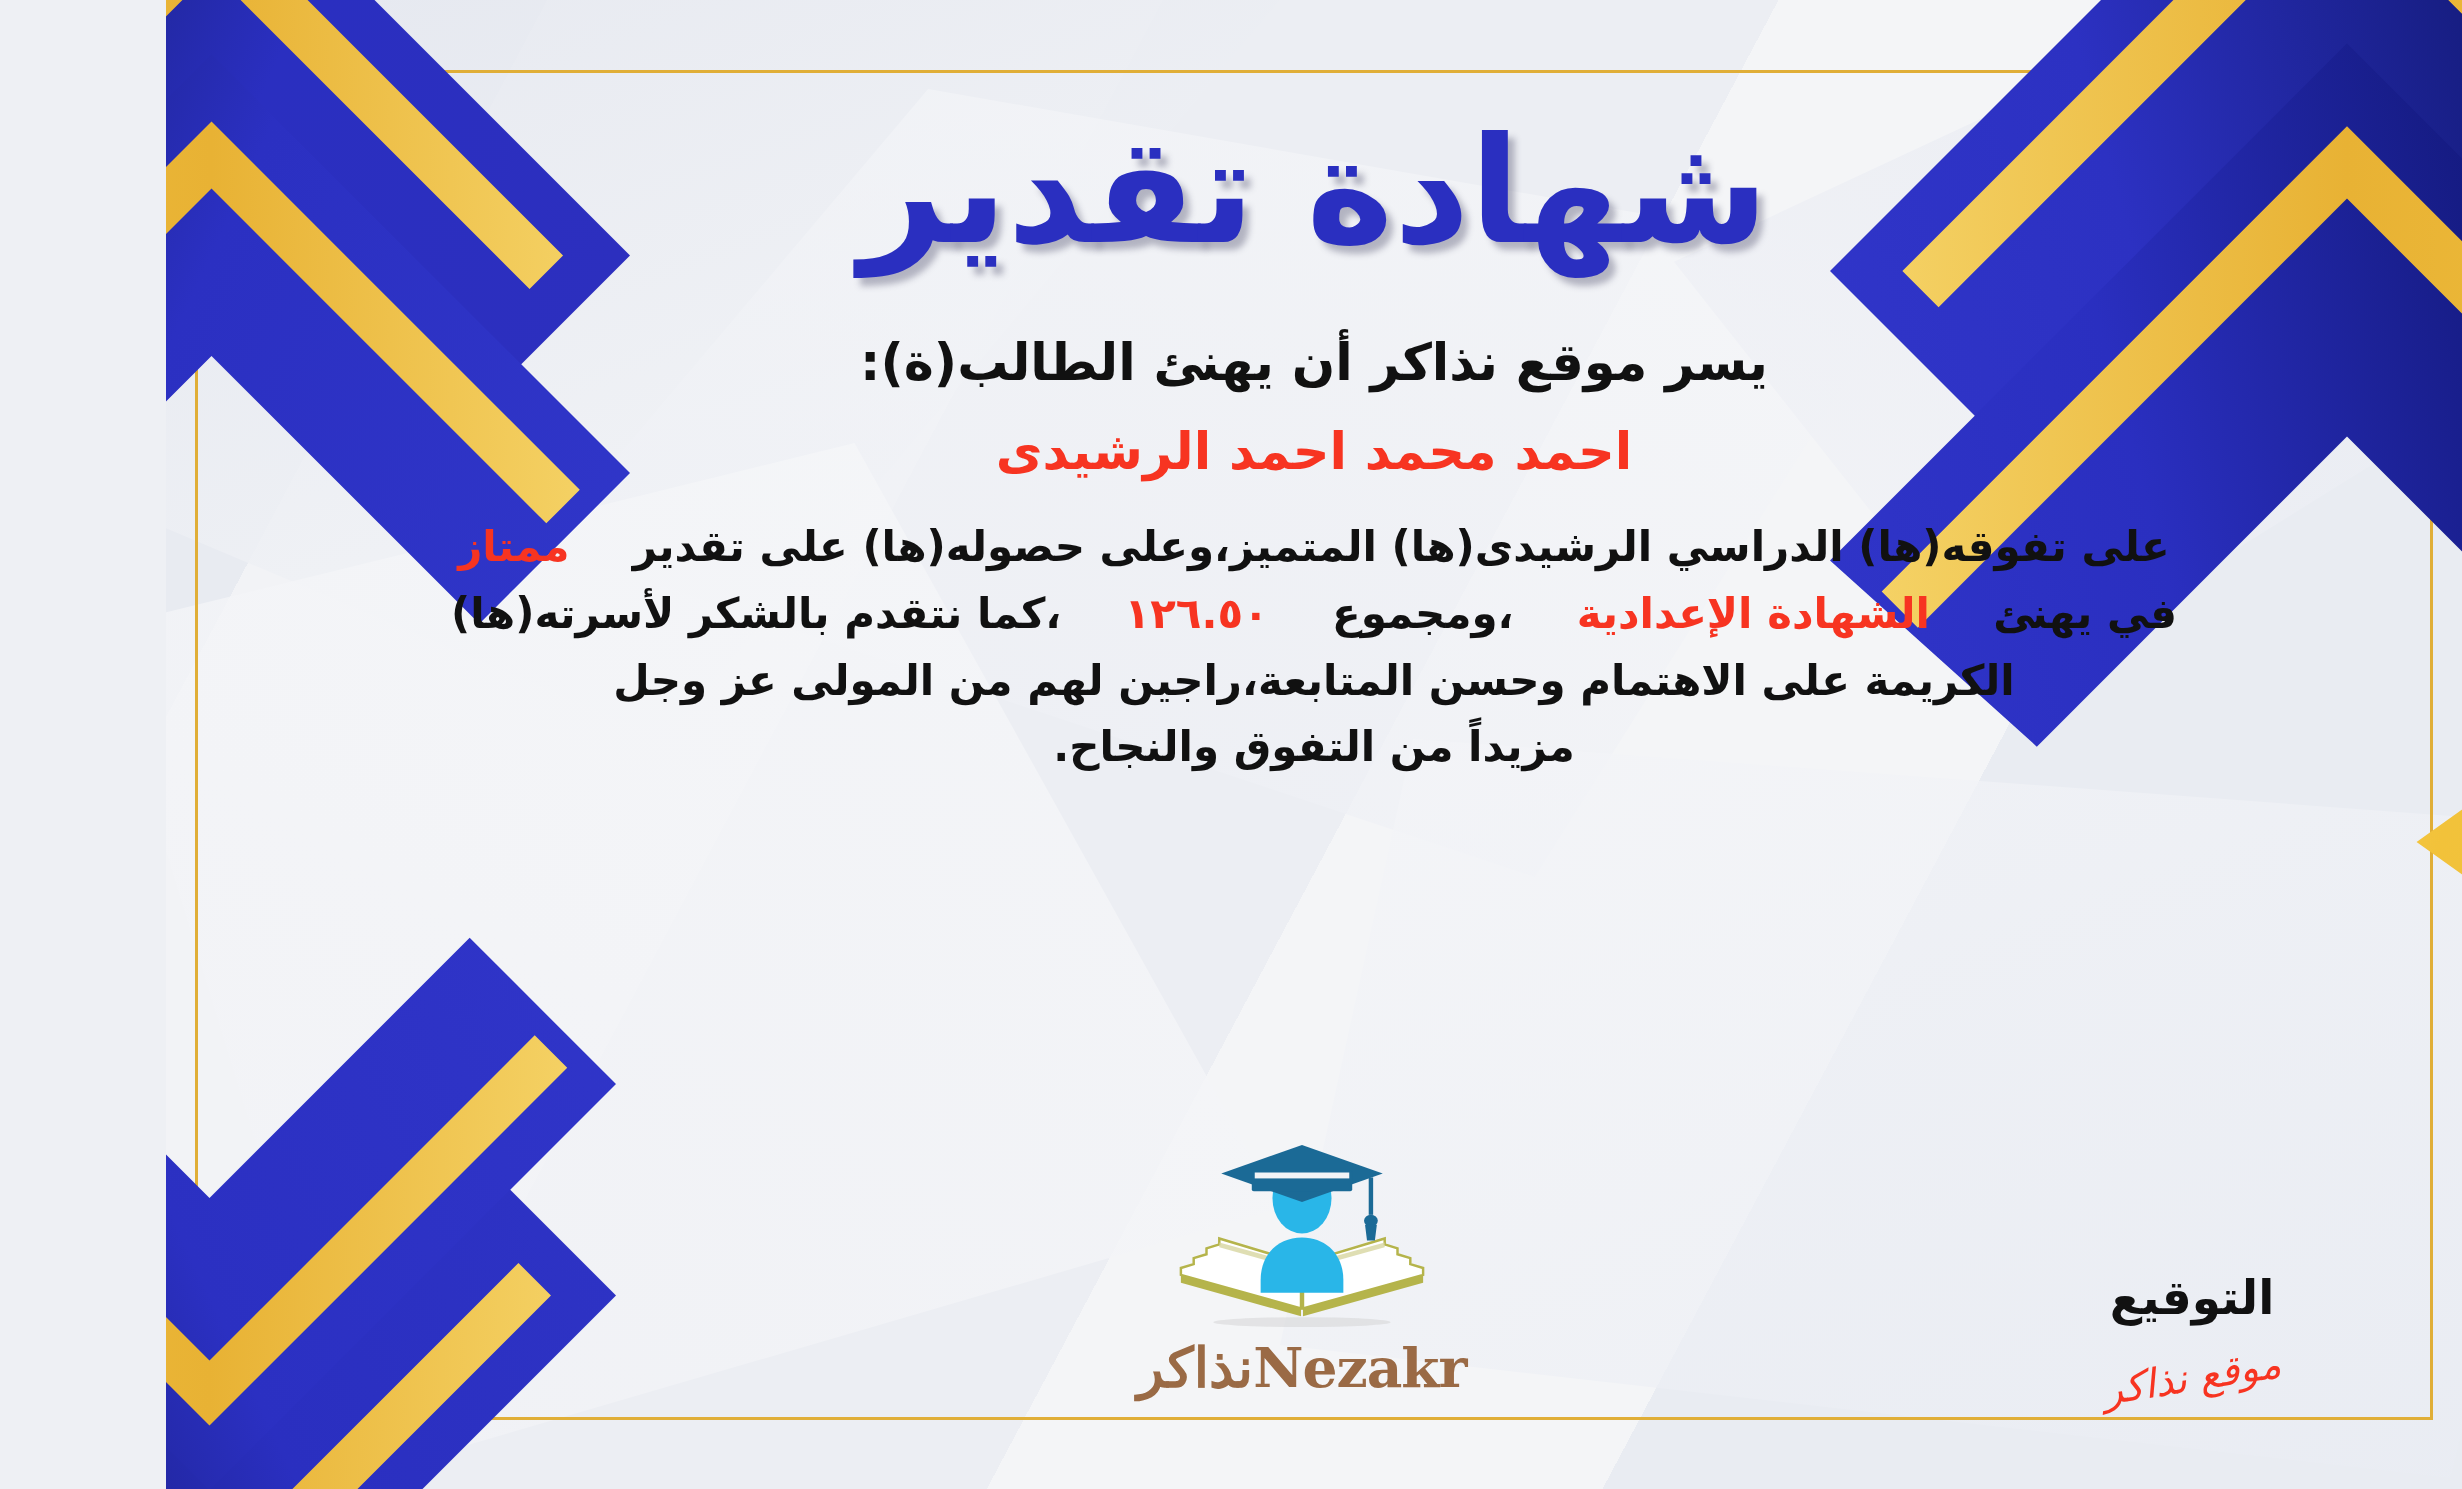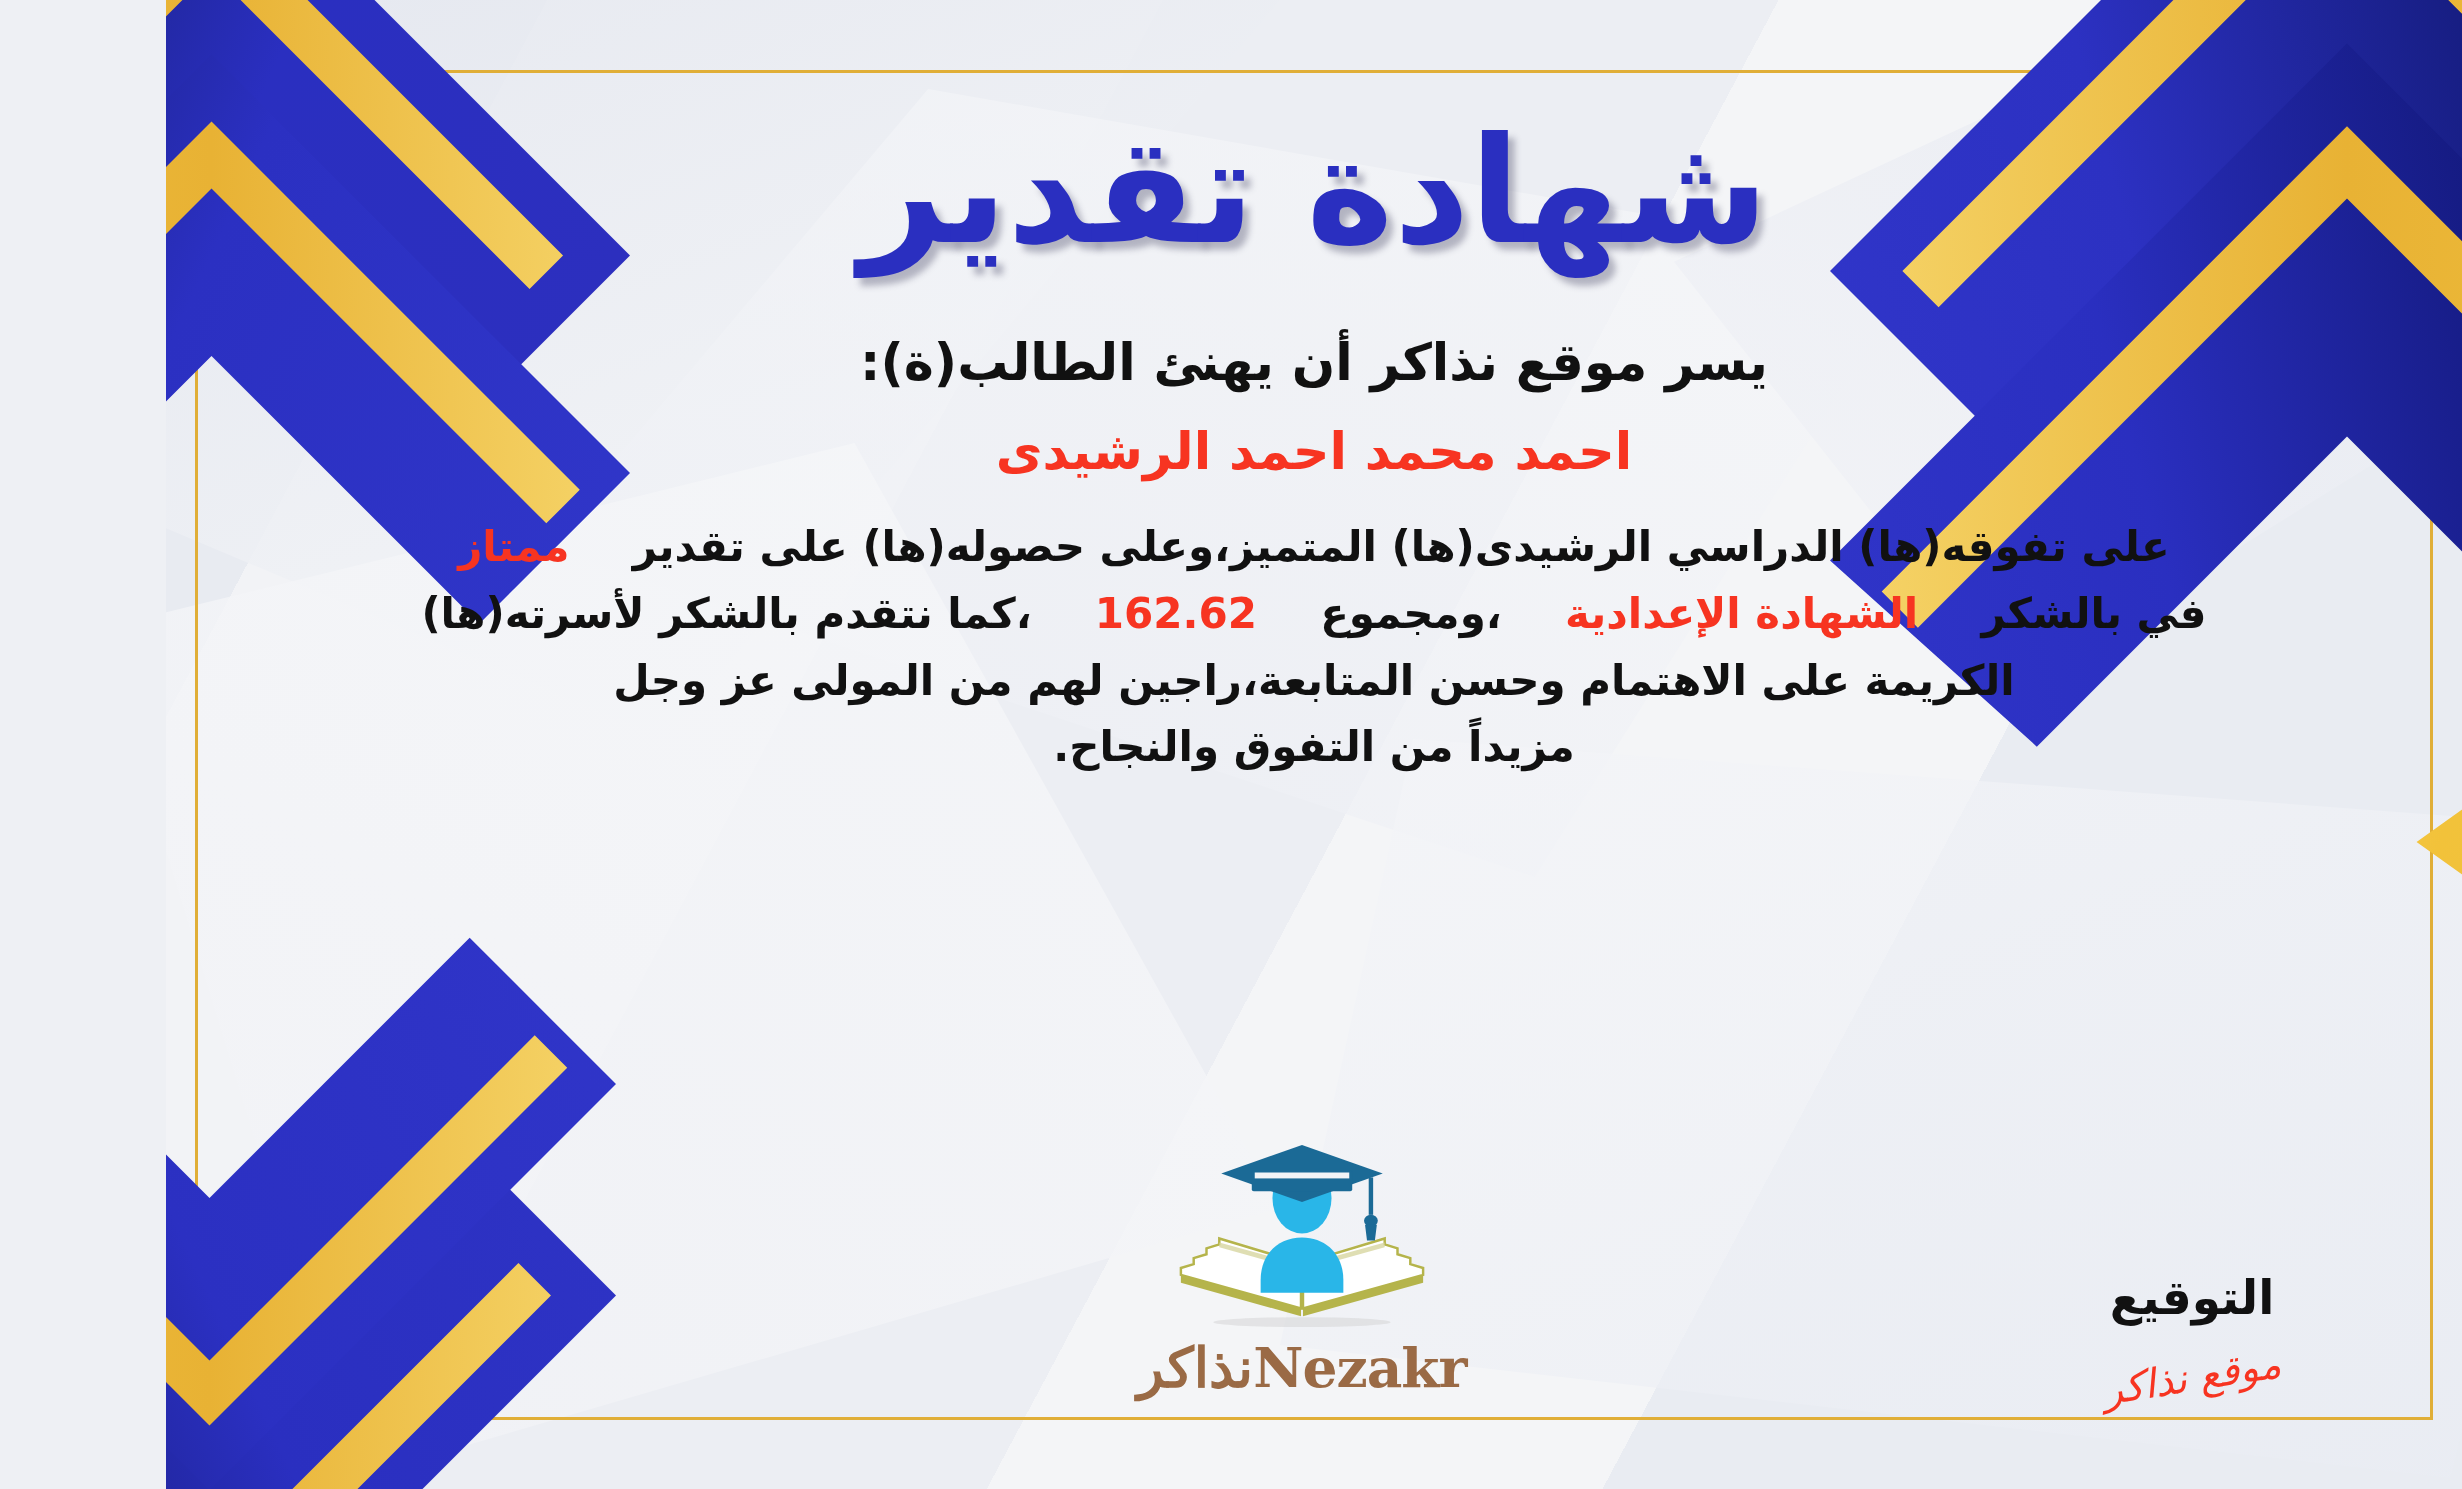--- a/index.html
+++ b/index.html
@@ -298,27 +298,27 @@
 
     <div class="student-name">احمد محمد احمد الرشيدى</div>
 
     <div class="body-block">
       <p>
         <span>على تفوقه(ها) الدراسي الرشيدى(ها) المتميز،وعلى حصوله(ها) على تقدير</span>
         <span class="sp"></span>
         <span class="hl">ممتاز</span>
       </p>
       <p>
-        <span>في بالشكر</span>
+        <span>في يهنئ</span>
         <span class="sp"></span>
         <span class="hl">الشهادة الإعدادية</span>
         <span class="sp"></span>
         <span>،ومجموع</span>
         <span class="sp"></span>
-        <span class="hl">162.62</span>
+        <span class="hl">١٢٦.٥٠</span>
         <span class="sp"></span>
         <span>،كما نتقدم بالشكر لأسرته(ها)</span>
       </p>
       <p>الكريمة على الاهتمام وحسن المتابعة،راجين لهم من المولى عز وجل</p>
       <p>مزيداً من التفوق والنجاح.</p>
     </div>
 
     <div class="footer">
 
       <div class="signature-col">

